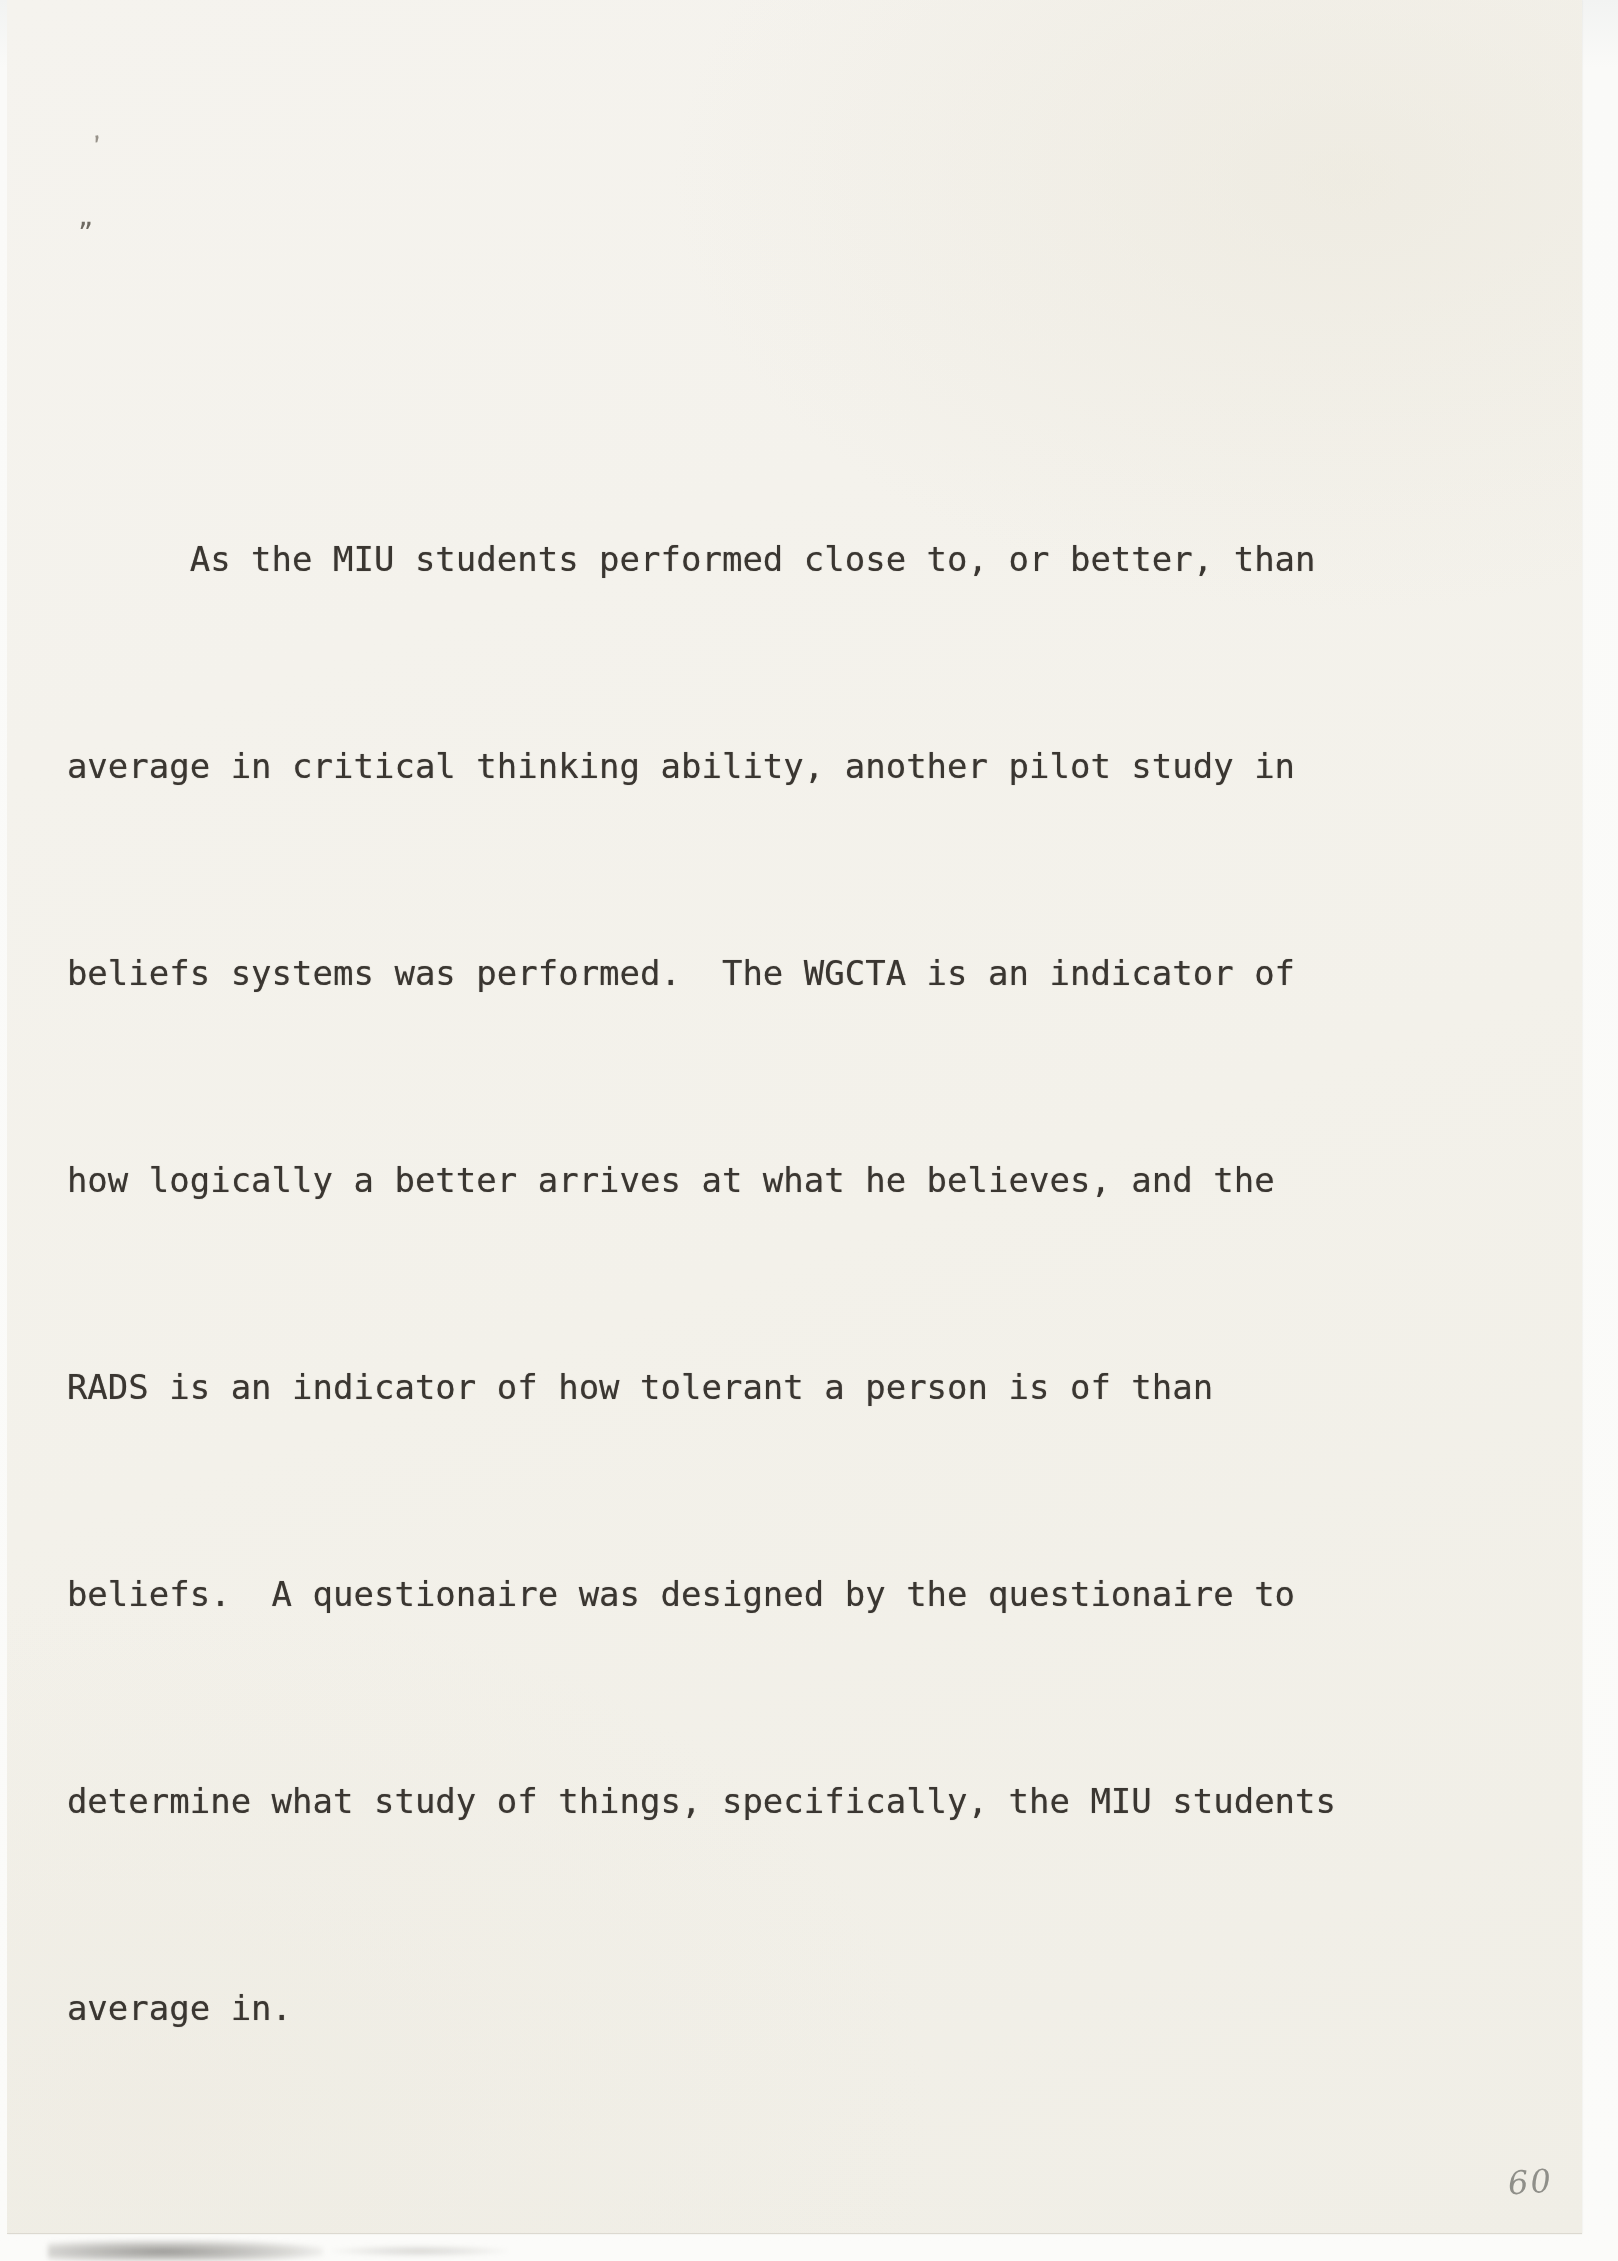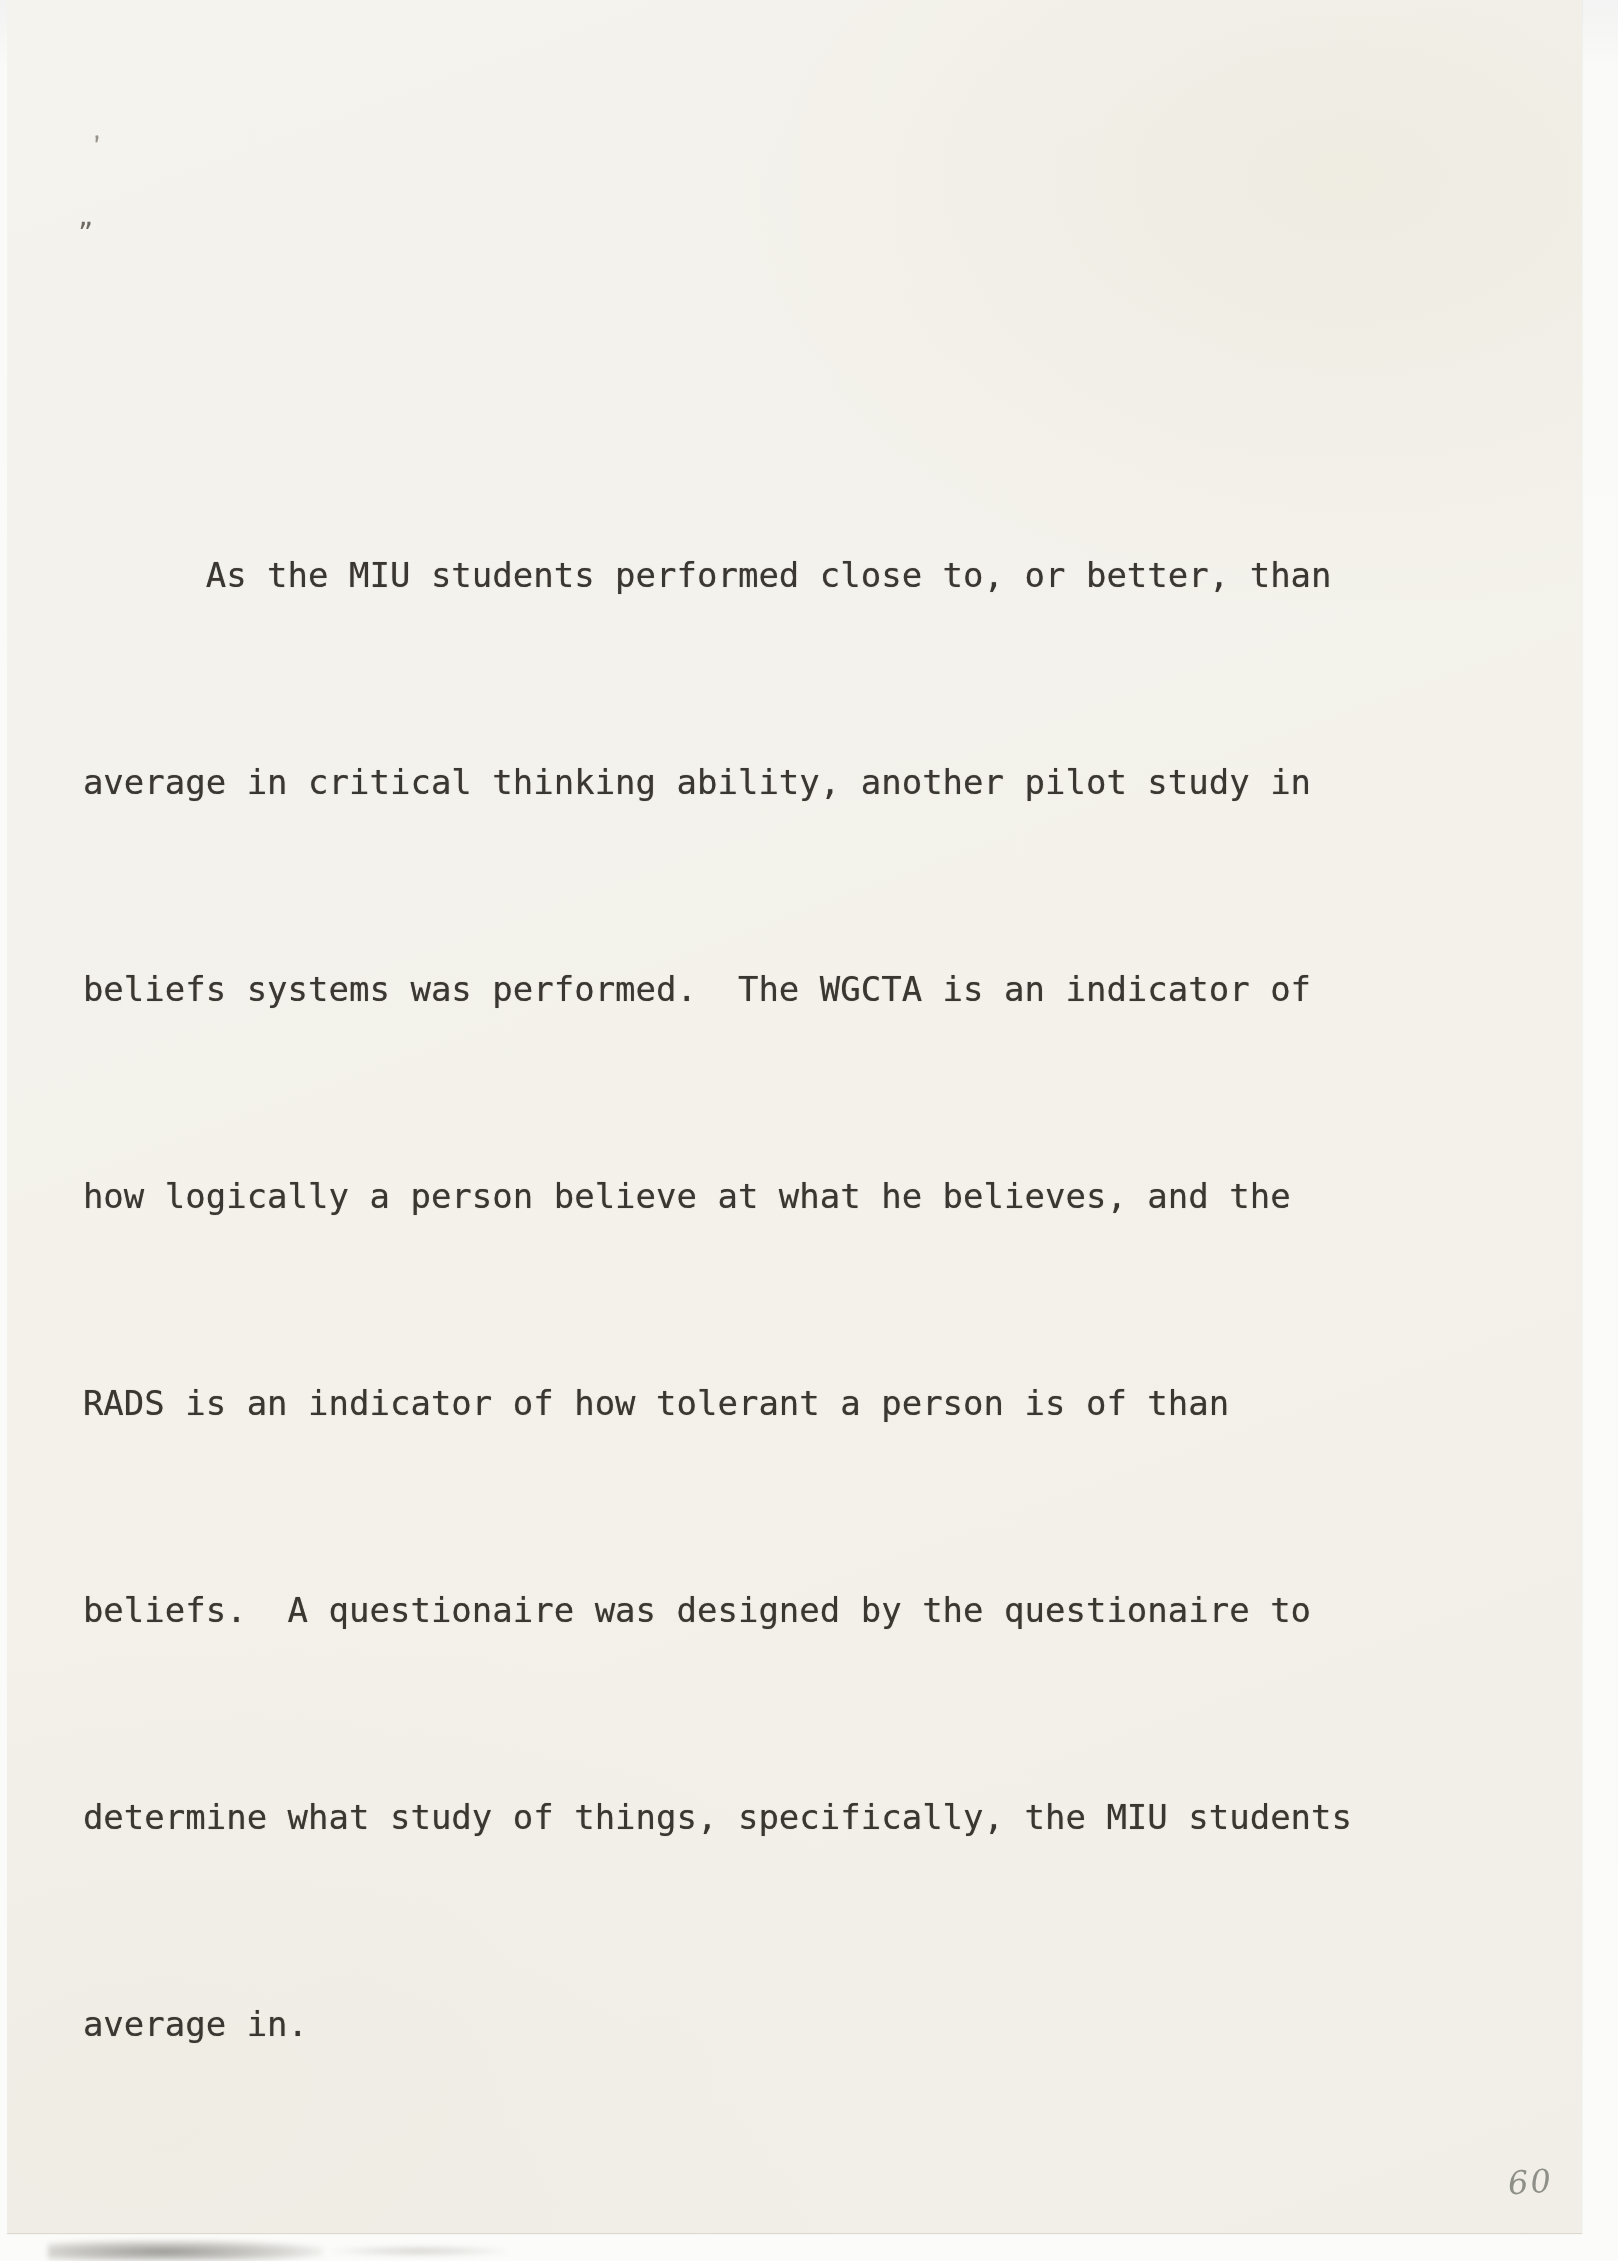--- a/index.html
+++ b/index.html
@@ -36,21 +36,21 @@
     position: absolute;
     left: 60px;
     top: 180px;
     font-size: 34px;
     line-height: 69px;
     color: #3a3631;
     white-space: pre;
     text-shadow: 0 0 0.9px rgba(58,54,49,0.55);
     letter-spacing: 0;
   }
-  .para { margin: 16px; padding: 0; }
+  .para { margin: 0; padding: 0; }
   .tline { display: block; height: 69px; }
   .stray-mark-top {
     position: absolute;
     left: 84px;
     top: 132px;
     font-size: 23px;
     color: #97928a;
     transform: rotate(-12deg);
   }
   .stray-mark-margin {
@@ -99,21 +99,21 @@
 
   <span class="stray-mark-top">’</span>
   <span class="stray-mark-margin">„</span>
 
   <div class="typed-block">
 
     <div class="para">
       <span class="tline">      As the MIU students performed close to, or better, than</span>
       <span class="tline">average in critical thinking ability, another pilot study in</span>
       <span class="tline">beliefs systems was performed.  The WGCTA is an indicator of</span>
-      <span class="tline">how logically a person believe at what he believes, and the</span>
+      <span class="tline">how logically a better arrives at what he believes, and the</span>
       <span class="tline">RADS is an indicator of how tolerant a person is of than</span>
       <span class="tline">beliefs.  A questionaire was designed by the questionaire to</span>
       <span class="tline">determine what study of things, specifically, the MIU students</span>
       <span class="tline">average in.</span>
     </div>
 
     
 
     
 

